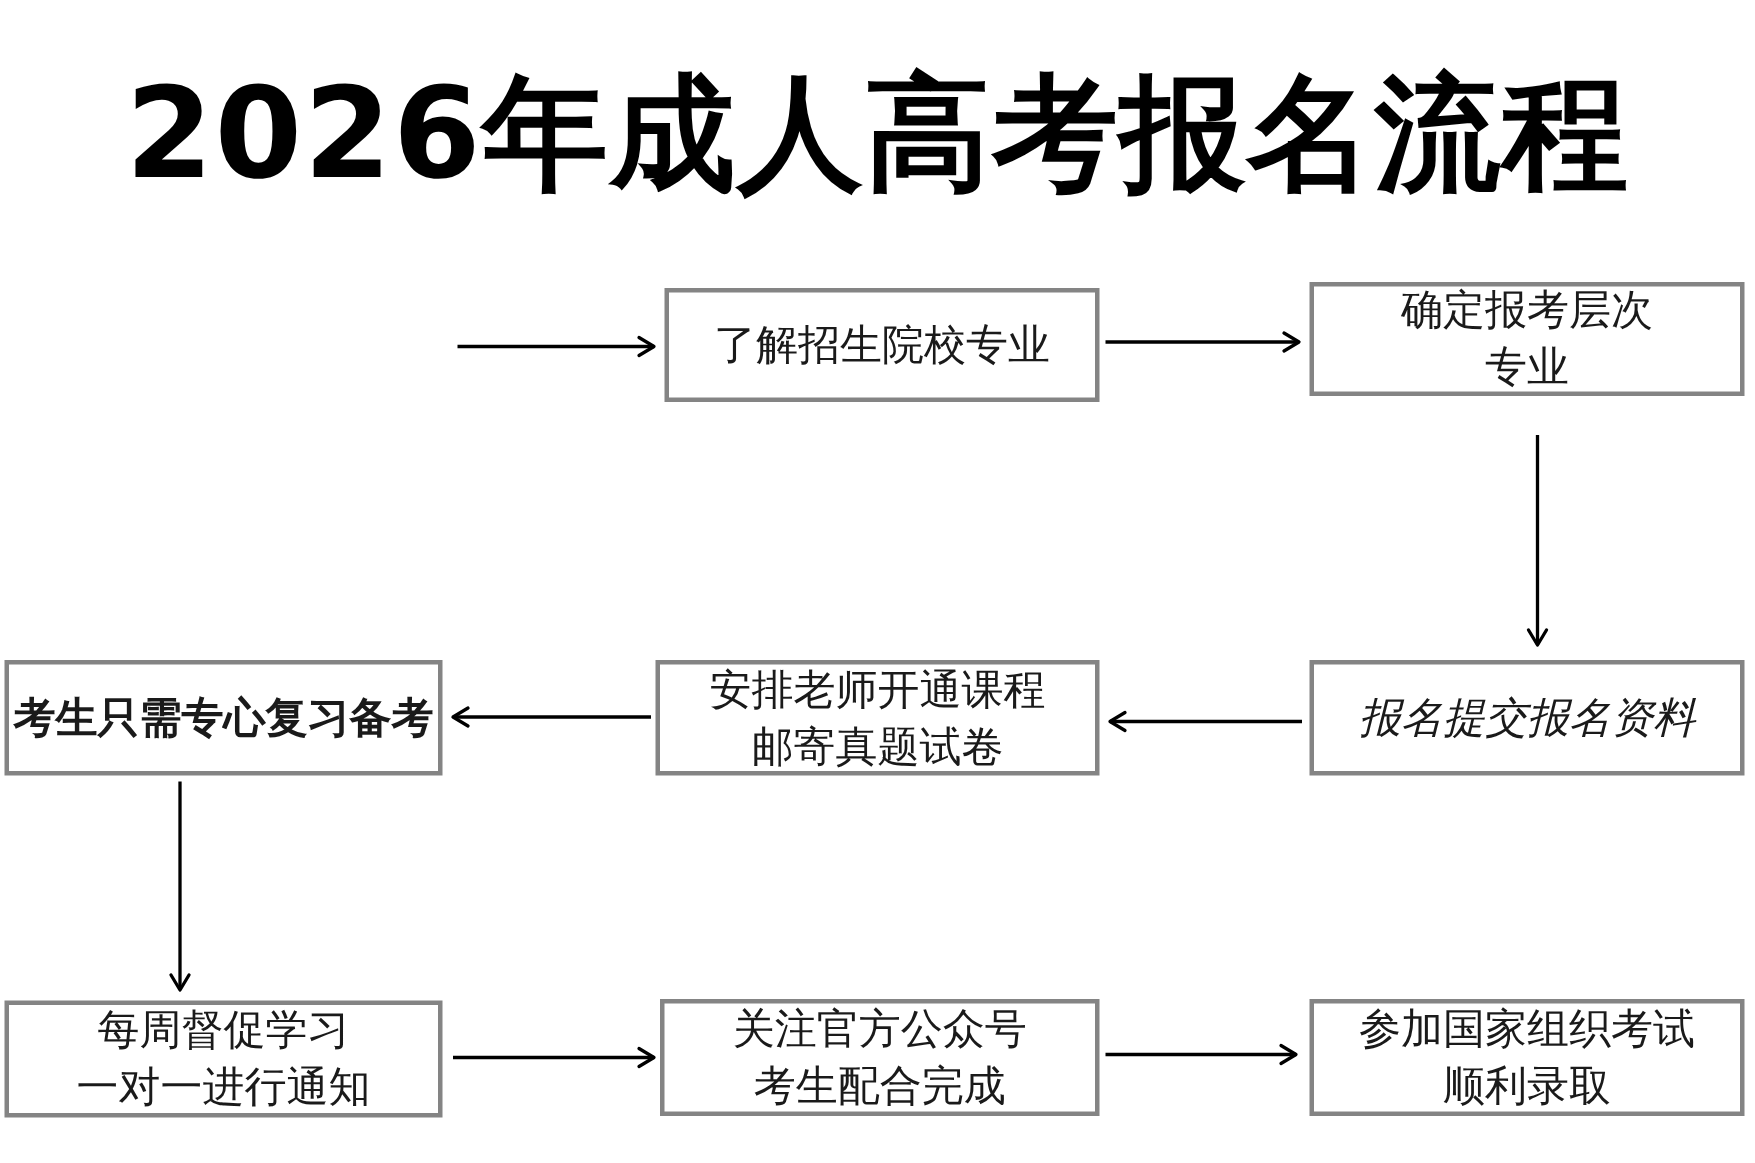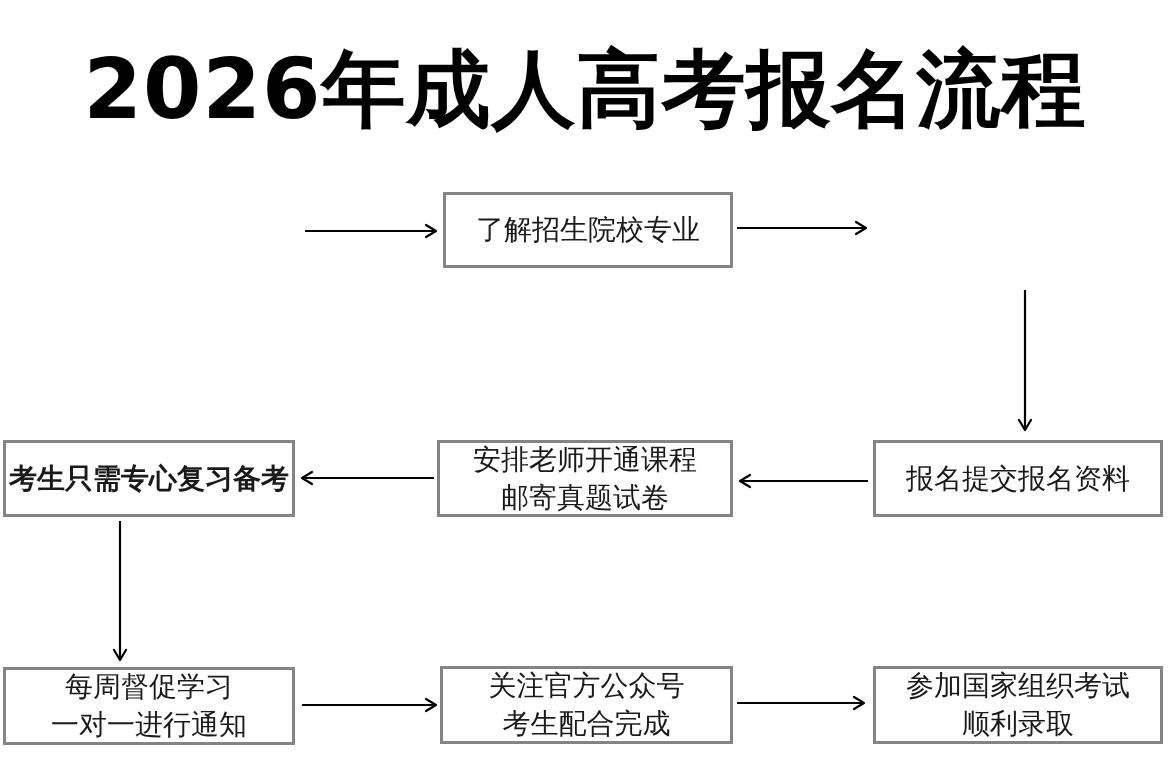--- a/index.html
+++ b/index.html
@@ -49,21 +49,21 @@
     line-height: 38px;
     white-space: nowrap;
   }
   .box .line:empty { display: none; }
 
   
   .b1 { left: 8px;   top: 193px; width: 292px; height: 77px; }
   .b2 { left: 443px; top: 192px; width: 290px; height: 76px; }
   .b3 { left: 873px; top: 188px; width: 290px; height: 76px; }
   
-  .b4 { left: 873px; top: 440px; width: 290px; height: 77px; }
+  .b4 { left: 873px; top: 440px; width: 290px; height: 77px; font-style: italic; }
   .b5 { left: 437px; top: 440px; width: 296px; height: 77px; }
   .b6 { left: 3px;   top: 440px; width: 292px; height: 77px; font-weight: bold; }
   
   .b7 { left: 3px;   top: 667px; width: 292px; height: 78px; }
   .b8 { left: 440px; top: 666px; width: 293px; height: 78px; }
   .b9 { left: 873px; top: 666px; width: 290px; height: 78px; }
 
   svg.arrows {
     position: absolute;
     left: 0;
@@ -100,20 +100,24 @@
     <line x1="302" y1="705" x2="436" y2="705" marker-end="url(#chev)"></line>
     <line x1="737" y1="703" x2="864" y2="703" marker-end="url(#chev)"></line>
   </svg>
 
 
   <div class="box b2">
     <span class="line">了解招生院校专业</span>
 
   </div>
 
+  <div class="box b3">
+    <span class="line">确定报考层次</span>
+    <span class="line">专业</span>
+  </div>
 
   <div class="box b4">
     <span class="line">报名提交报名资料</span>
 
   </div>
 
   <div class="box b5">
     <span class="line">安排老师开通课程</span>
     <span class="line">邮寄真题试卷</span>
   </div>

